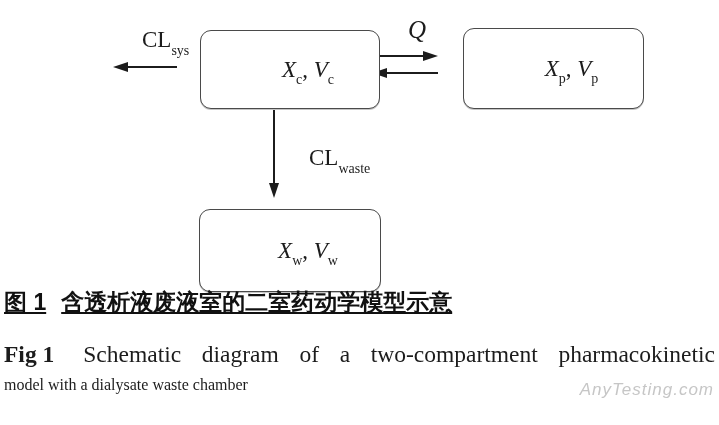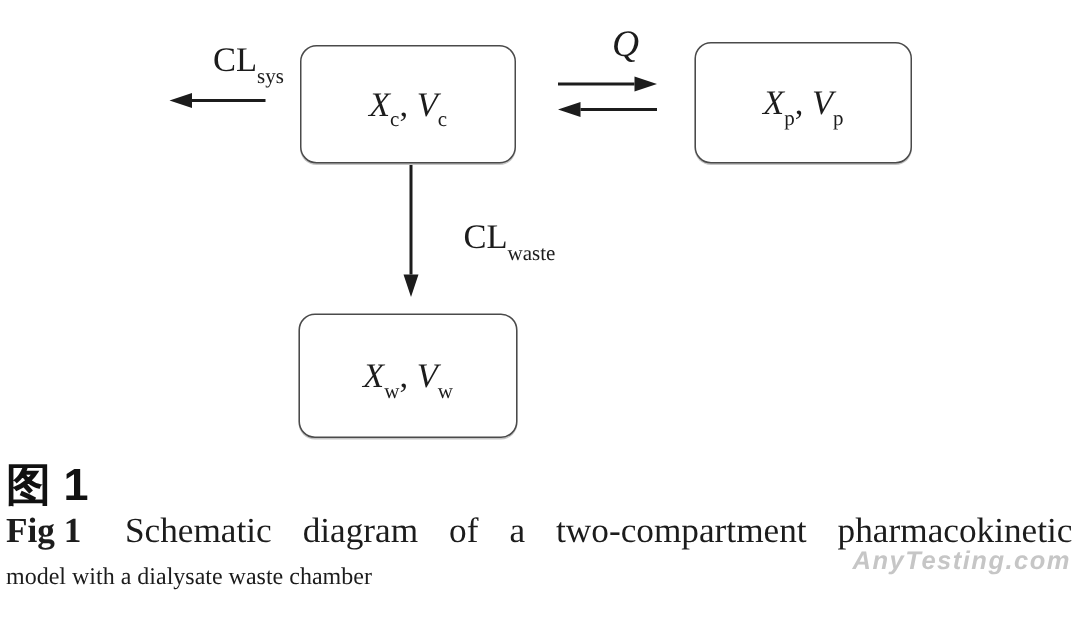--- a/index.html
+++ b/index.html
@@ -17,20 +17,21 @@
     position: absolute;
     background: #ffffff;
     border: 1.6px solid #4a4a4a;
     border-radius: 11px;
     box-shadow: 0 1px 0 rgba(90,90,90,0.35);
     display: flex;
     align-items: center;
     justify-content: center;
     font-size: 23px;
     z-index: 2;
+    padding-left: 36px;
   }
   .box-central  { left: 200px; top: 30px;  width: 142px; height: 77px; }
   .box-peripheral { left: 463px; top: 28px; width: 143px; height: 79px; text-align: right; }
   .box-waste    { left: 199px; top: 209px; width: 144px; height: 81px; }
   .var { font-style: italic; }
   .box sub, .cl-label sub {
     font-style: normal;
     font-size: 14px;
     line-height: 0;
     position: relative;
@@ -56,24 +57,24 @@
   .arrow-cldial .shaft-v { height: 73px; }
 
   
   .cl-label { position: absolute; font-size: 23px; z-index: 2; white-space: nowrap; margin-left: 20px; }
   .label-clsys { left: 122px; top: 27px; }
   .label-q { left: 388px; top: 16px; font-style: italic; font-size: 25px; }
   .label-cldial { left: 289px; top: 145px; }
 
   
   .caption-zh {
-    position: absolute; left: 4px; top: 303px;
+    position: absolute; left: 4px; top: 287px;
     font-family: "Liberation Sans", sans-serif;
-    font-weight: bold; font-size: 30px; color: #111;
-    display: flex; gap: 15px; z-index: 3; white-space: nowrap;
+    font-weight: bold; font-size: 23px; color: #111;
+    display: flex; gap: 15px; z-index: 3; white-space: nowrap; text-decoration: underline;
   }
   .caption-en-1 {
     position: absolute; left: 4px; top: 341px; width: 711px;
     font-size: 23.5px; display: flex; z-index: 3;
   }
   .caption-en-1 .fig-num { font-weight: bold; margin-right: 29px; white-space: nowrap; }
   .caption-en-1 .en-justified { flex: 1; text-align: justify; text-align-last: justify; }
   .caption-en-2 {
     position: absolute; left: 4px; top: 376px;
     font-size: 16px; z-index: 3; white-space: nowrap;
@@ -81,22 +82,22 @@
 
   
   .watermark { position: absolute; right: 5px; top: 363px; text-align: right; z-index: 1; }
   .wm-zh {
     font-family: "Liberation Sans", sans-serif;
     font-weight: bold; font-size: 29px; letter-spacing: 2px;
     color: #d8d8d8; line-height: 1;
   }
   .wm-en {
     font-family: "Liberation Sans", sans-serif;
-    font-style: italic; font-weight: bold; font-size: 17px;
-    color: #c6c6c6; line-height: 1; margin-top: 2px; letter-spacing: 1px;
+    font-style: italic; font-weight: normal; font-size: 17px;
+    color: #c6c6c6; line-height: 1; margin-top: 18px; letter-spacing: 1px;
   }
 </style>
 </head>
 <body>
 
 <div class="cl-label label-clsys"><span>CL</span><sub>sys</sub></div>
 
 <div class="arrow-h arrow-clsys">
   <span class="head-left"></span>
   <span class="shaft-h"></span>
@@ -126,20 +127,21 @@
   <span class="head-down"></span>
 </div>
 <div class="cl-label label-cldial"><span>CL</span><sub>waste</sub></div>
 
 <div class="box box-waste">
   <span><span class="var">X</span><sub>w</sub><span>, </span><span class="var">V</span><sub>w</sub></span>
 </div>
 
 <div class="caption-zh">
   <span>图 1</span>
+  <span>含透析液废液室的二室药动学模型示意</span>
 </div>
 
 <div class="caption-en-1">
   <span class="fig-num">Fig 1</span>
   <span class="en-justified">Schematic diagram of a two-compartment pharmacokinetic</span>
 </div>
 <div class="caption-en-2">model with a dialysate waste chamber</div>
 
 <div class="watermark">
   <div class="wm-en">AnyTesting.com</div>

